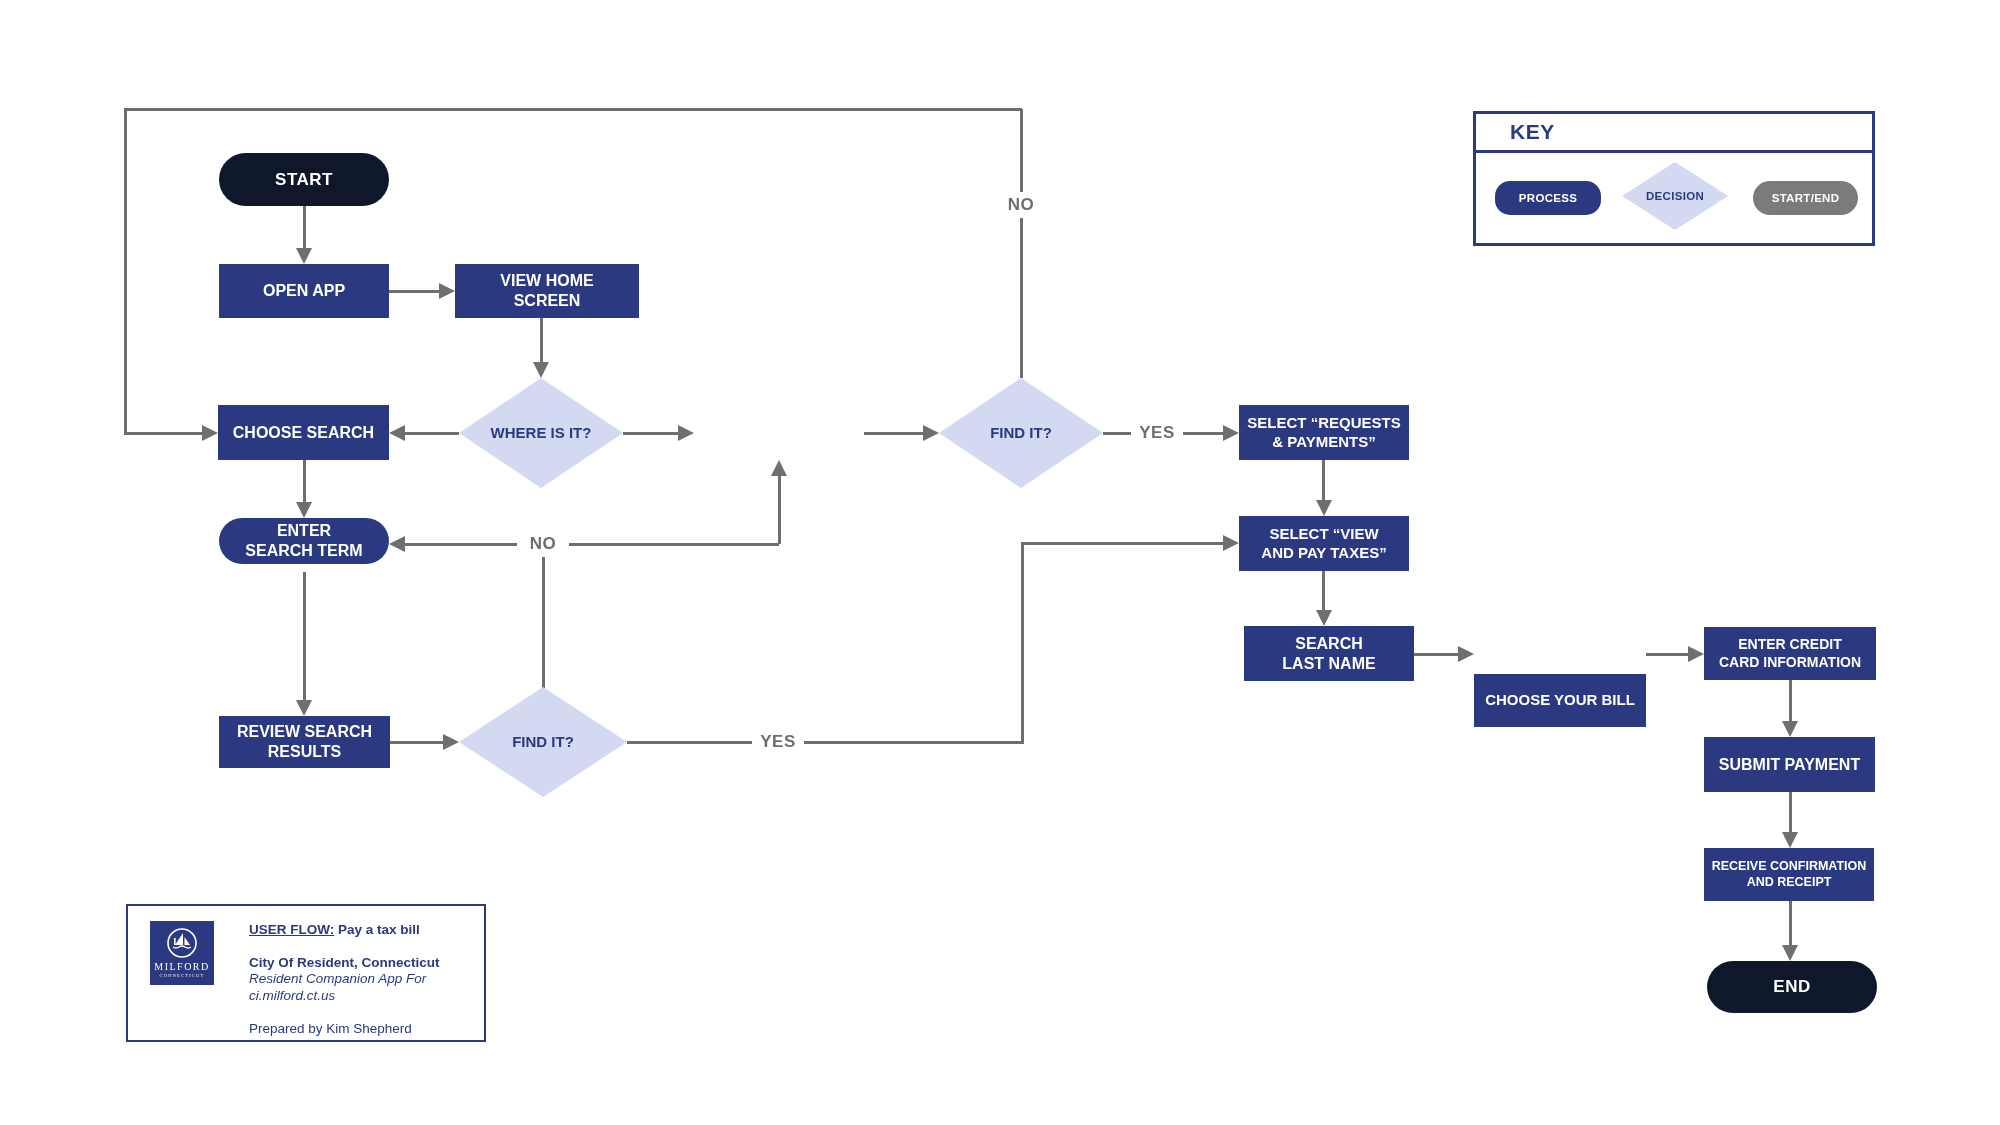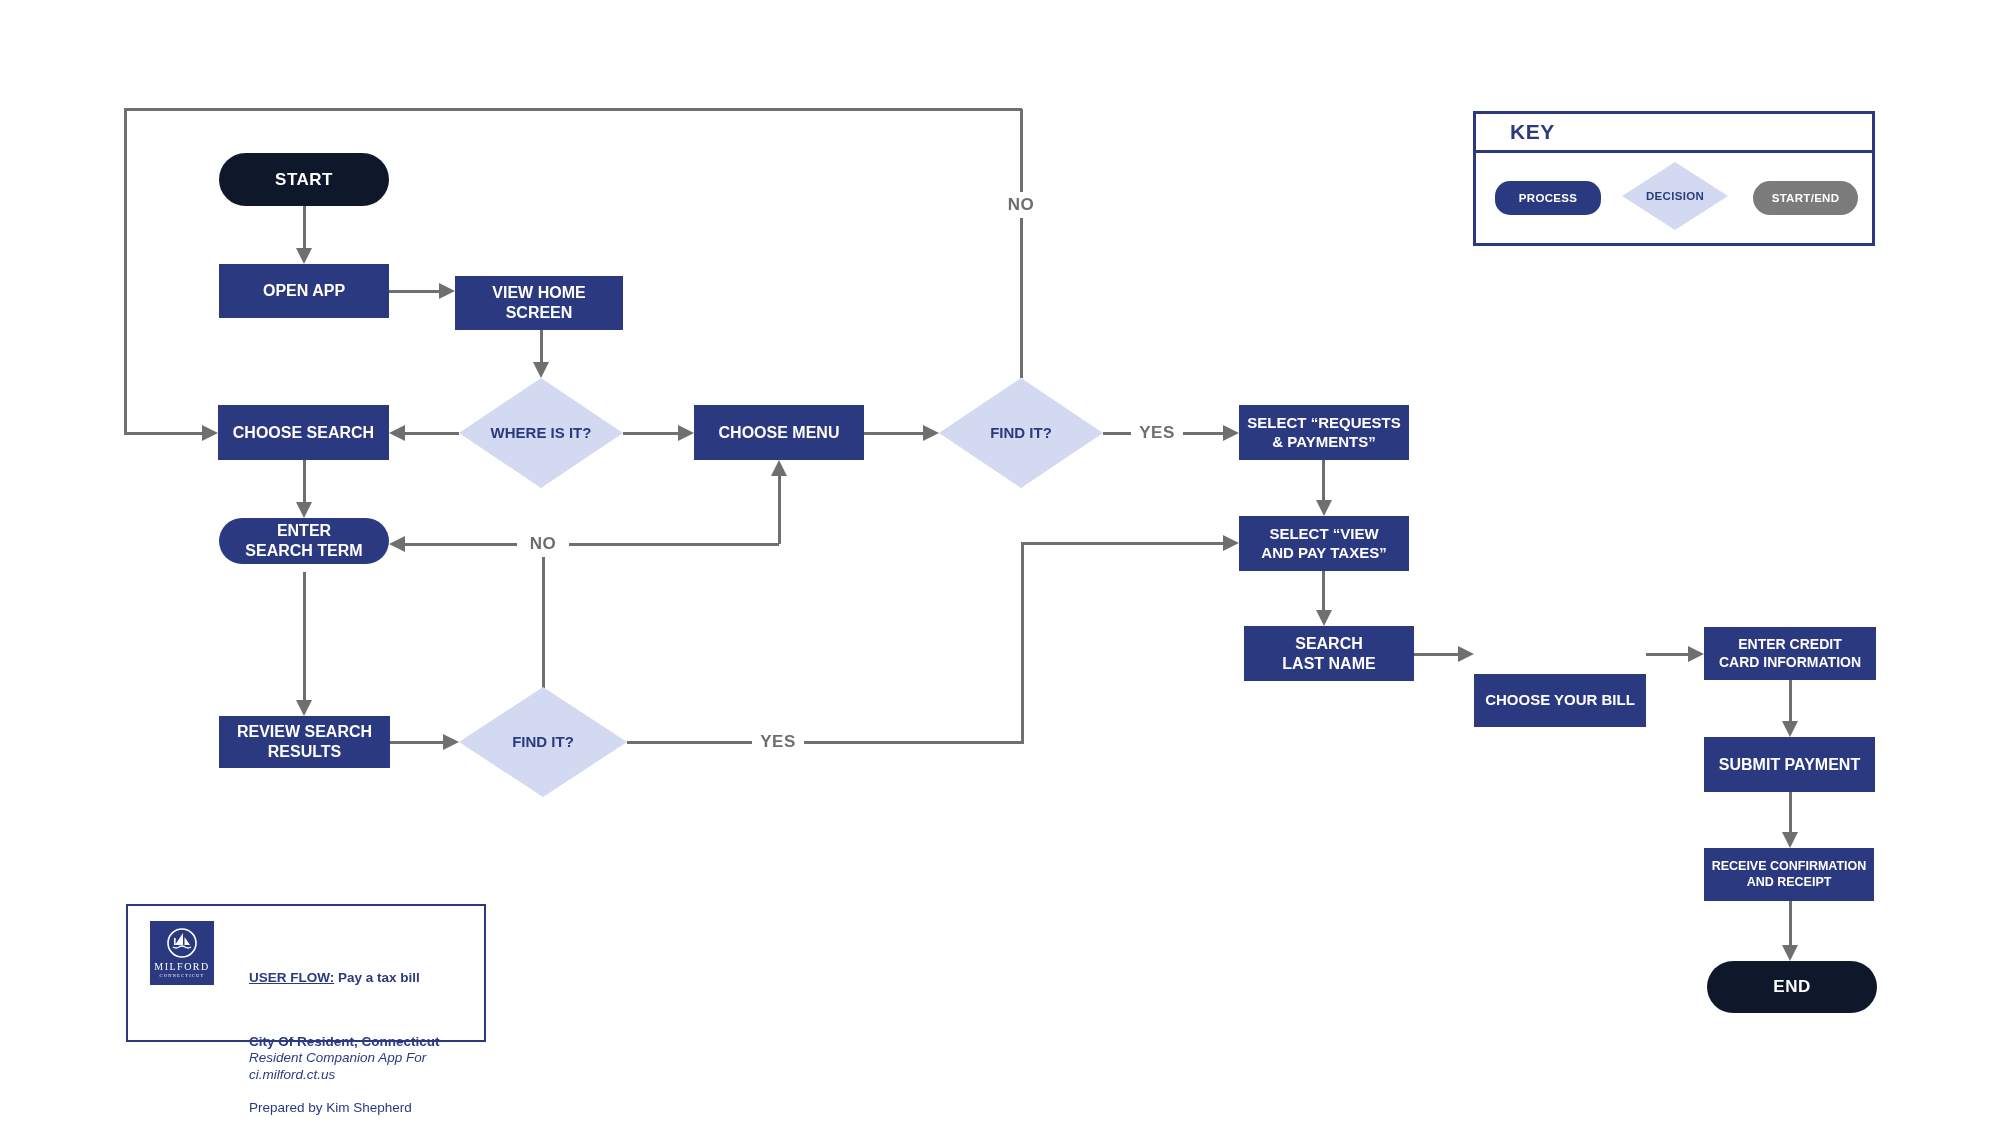--- a/index.html
+++ b/index.html
@@ -40,21 +40,21 @@
   #info-box{position:absolute;left:126px;top:904px;width:360px;height:138px;border:2.5px solid #2b3a80;
     box-sizing:border-box;color:#2b3a80;}
   #logo{position:absolute;left:22px;top:15px;width:64px;height:64px;background:#2b3a80;
     display:flex;flex-direction:column;align-items:center;justify-content:flex-start;}
   #logo .emblem{margin-top:5px;}
   #logo .logo-city{font-family:"Liberation Serif", serif;color:#ffffff;font-size:10px;letter-spacing:1.5px;line-height:1;margin-top:2px;}
   #logo .logo-state{font-family:"Liberation Serif", serif;color:#ffffff;font-size:4.5px;letter-spacing:1.2px;line-height:1;margin-top:2px;}
   .info-text{position:absolute;left:121px;top:16px;font-size:13.5px;line-height:1.2;}
   .info-line{margin:0;}
   .u{text-decoration:underline;}
-  .b{font-weight:bold;margin-top:48px;}
+  .b{font-weight:bold;}
   .i{font-style:italic;}
 </style>
 </head>
 <body>
 
 <div id="canvas">
 
   <div class="vl" style="left:303px;top:206px;height:44px;"></div>
   <div class="ah d" style="left:296px;top:248px;"></div>
 
@@ -125,28 +125,27 @@
 
   <div class="edge-label" style="left:995px;top:192px;width:52px;height:26px;">NO</div>
   <div class="edge-label" style="left:1131px;top:420px;width:52px;height:26px;">YES</div>
   <div class="edge-label" style="left:517px;top:531px;width:52px;height:26px;">NO</div>
   <div class="edge-label" style="left:752px;top:729px;width:52px;height:26px;">YES</div>
 
   <div class="node terminal" style="left:219px;top:153px;width:170px;height:53px;border-radius:27px;">START</div>
 
   <div class="node process" style="left:219px;top:264px;width:170px;height:54px;">OPEN APP</div>
 
-  <div class="node process" style="left:455px;top:276px;width:168px;height:54px;">VIEW HOME
+  <div class="node process" style="left:455px;top:264px;width:184px;height:54px;">VIEW HOME
 SCREEN</div>
 
   <div class="node decision" style="left:459px;top:378px;width:164px;height:110px;">WHERE IS IT?</div>
 
   <div class="node process" style="left:218px;top:405px;width:171px;height:55px;">CHOOSE SEARCH</div>
 
-  <div class="node process" style="left:694px;top:405px;width:170px;height:55px;">CHOOSE MENU</div>
 
   <div class="node decision" style="left:939px;top:378px;width:164px;height:110px;">FIND IT?</div>
 
   <div class="node process" style="left:1239px;top:405px;width:170px;height:55px;font-size:15px;">SELECT “REQUESTS
 &amp; PAYMENTS”</div>
 
   <div class="node process" style="left:1239px;top:516px;width:170px;height:55px;font-size:15px;">SELECT “VIEW
 AND PAY TAXES”</div>
 
   <div class="node process" style="left:219px;top:518px;width:170px;height:46px;border-radius:27px;">ENTER

